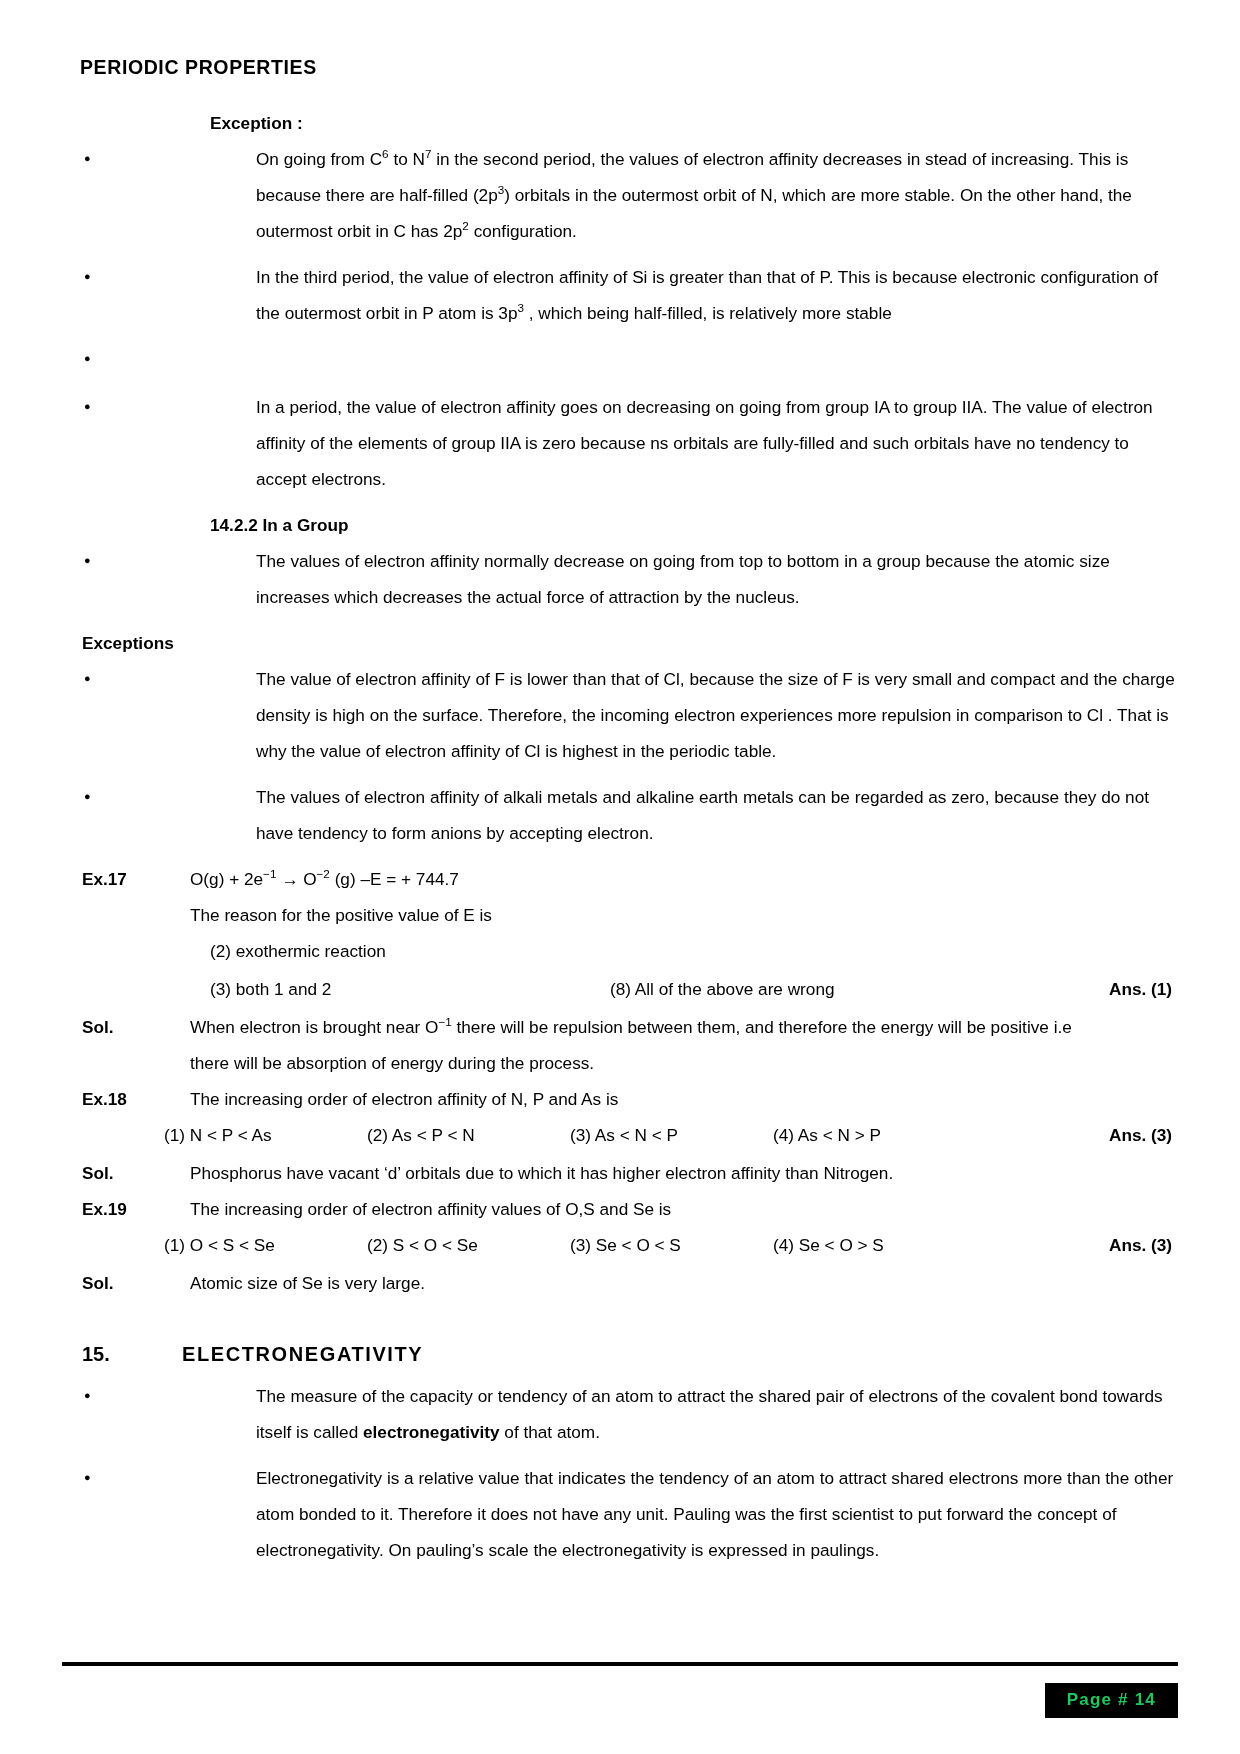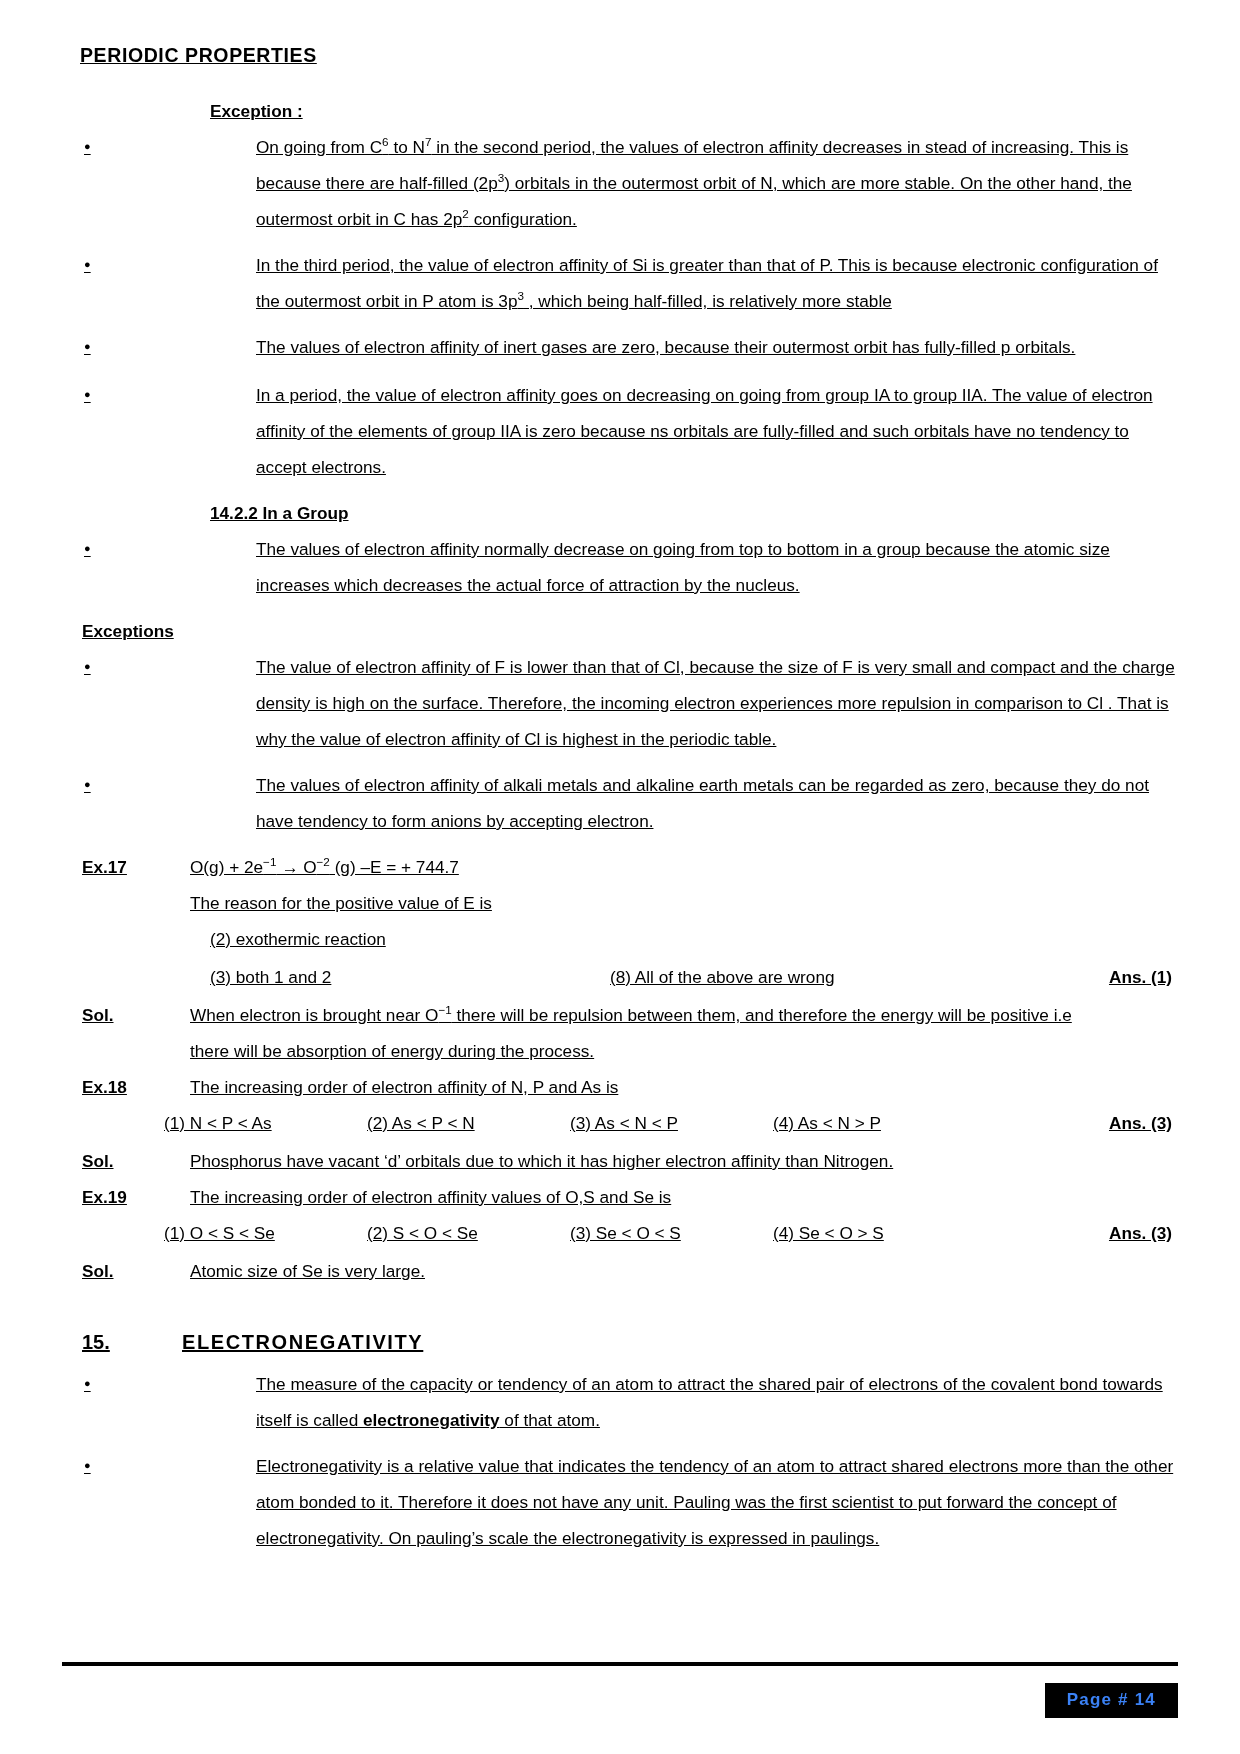--- a/index.html
+++ b/index.html
@@ -11,23 +11,22 @@
   body {
     font-family: "Liberation Sans", sans-serif;
     color: #000000;
   }
   .page {
     position: relative;
     width: 1240px;
     height: 1754px;
     background: #ffffff;
     box-sizing: border-box;
-    padding: 44px 62px 0 62px;
+    padding: 56px 62px 0 62px;
     overflow: hidden;
-    text-decoration: underline;
   }
 
   
   .running-head {
     font-size: 19.5px;
     font-weight: bold;
     letter-spacing: 0.6px;
     margin: 0 0 26px 18px;
   }
 
@@ -151,21 +150,21 @@
     right: 62px;
     bottom: 88px;
     height: 4px;
     background: #000000;
   }
   .footer-badge {
     position: absolute;
     right: 62px;
     bottom: 36px;
     background: #000000;
-    color: #3b82f6;
+    color: #22c55e;
     font-size: 17px;
     font-weight: bold;
     letter-spacing: 1.2px;
     padding: 7px 22px 8px 22px;
   }
 </style>
 </head>
 <body>
 
 <div class="page">
@@ -179,21 +178,20 @@
     <span class="bullet-body">On going from C<sup>6</sup> to N<sup>7</sup> in the second period, the values of electron affinity decreases in  stead of increasing. This is because there are half-filled (2p<sup>3</sup>) orbitals in the outermost orbit of N, which are more stable. On the other hand, the outermost orbit in C has 2p<sup>2</sup> configuration.</span>
   </div>
 
   <div class="bullet-row">
     <span class="bullet-mark"></span>
     <span class="bullet-body">In the third period, the value of electron affinity of Si is greater than that of P. This is because electronic configuration of the outermost orbit in P atom is 3p<sup>3</sup> , which being half-filled, is relatively more stable</span>
   </div>
 
   <div class="bullet-row">
     <span class="bullet-mark"></span>
-    <span class="bullet-body">The values of electron affinity of inert gases are zero, because their outermost orbit has fully-filled p orbitals.</span>
   </div>
 
   <div class="bullet-row">
     <span class="bullet-mark"></span>
     <span class="bullet-body">In a period, the value of electron affinity goes on decreasing on going from group IA to group IIA. The value of electron affinity of the elements of group IIA is zero because ns orbitals are fully-filled and such orbitals have no tendency to accept electrons.</span>
   </div>
 
   <div class="sub-head">14.2.2   In a Group</div>
 
   <div class="bullet-row">

